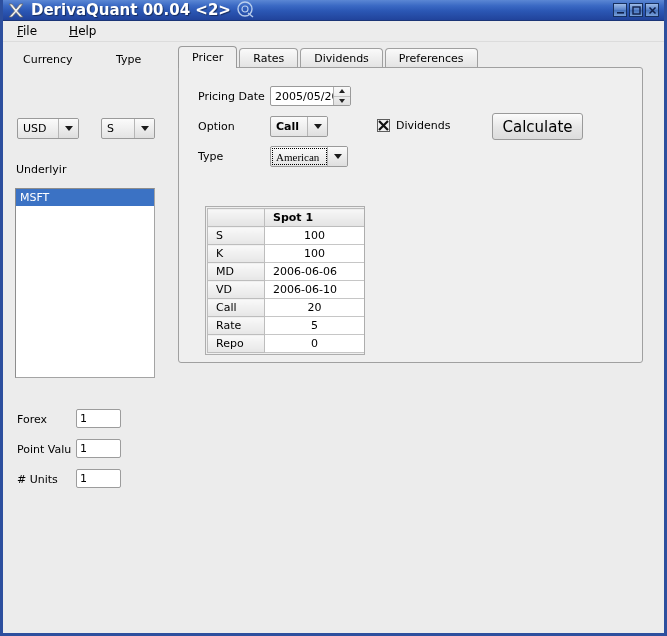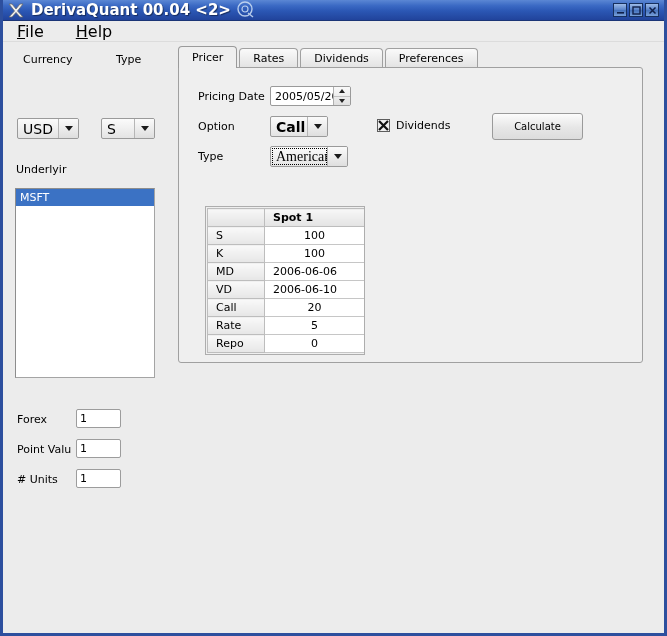--- a/index.html
+++ b/index.html
@@ -42,38 +42,38 @@
     background:linear-gradient(to bottom,#9dbbe8,#5e87cc 45%,#4673bd 55%,#78a0da);
     display:flex;align-items:center;justify-content:center;
   }
   .tb-btn svg{display:block;}
   
   #menubar{
     height:20px;background:#ececec;display:flex;align-items:center;
     padding-left:10px;border-bottom:1px solid #dcdcdc;
   }
   .menu-item{
-    padding:2px 12px 2px 4px;margin-right:16px;font-size:16px;cursor:default;
+    padding:2px 12px 2px 4px;margin-right:16px;font-size:12px;cursor:default;
   }
   .mn{text-decoration:underline;}
   
   #client{position:relative;height:588px;background:#ececec;}
   
   #left{position:absolute;left:0;top:0;width:168px;height:100%;}
   .lbl{font-size:11px;color:#000;}
   .fieldlabel{font-size:11px;}
   
   .combo{
     display:inline-flex;align-items:stretch;height:21px;box-sizing:border-box;
     border:1px solid #9a9a9a;border-radius:2px;
     background:linear-gradient(to bottom,#fbfbfb,#e4e4e4);
     overflow:hidden;
   }
   .combo .txt{
-    flex:1;display:flex;align-items:center;padding:0 5px;font-size:14px;
+    flex:1;display:flex;align-items:center;padding:0 5px;font-size:11px;
     border-right:1px solid #b6b6b6;white-space:nowrap;
   }
   .combo .arrow{
     width:19px;display:flex;align-items:center;justify-content:center;
     background:linear-gradient(to bottom,#fbfbfb,#dedede);
   }
   .combo.focused .txt{outline:1px dotted #000;outline-offset:-2px;font-family:Liberation Serif, serif;}
   .caret{
     width:0;height:0;border-left:4px solid transparent;border-right:4px solid transparent;
     border-top:5px solid #1a1a1a;
@@ -141,21 +141,21 @@
     width:13px;height:13px;box-sizing:border-box;border:1px solid #5d5d5d;
     background:#efefef;display:flex;align-items:center;justify-content:center;
     margin-right:6px;
   }
   
   .btn{
     box-sizing:border-box;
     border:1px solid #9a9a9a;border-radius:3px;
     background:linear-gradient(to bottom,#fcfcfc,#e6e6e6 55%,#dcdcdc);
     display:flex;align-items:center;justify-content:center;
-    font-size:10px;color:#000;
+    font-size:15px;color:#000;
   }
   
   #results{
     position:absolute;left:26px;top:138px;width:160px;height:149px;
     box-sizing:border-box;background:#efefef;
     border:1px solid #adadad;
     overflow:hidden;
   }
   #results-inner{position:absolute;left:1px;top:1px;width:157px;}
   table.res{border-collapse:collapse;width:157px;table-layout:fixed;}

